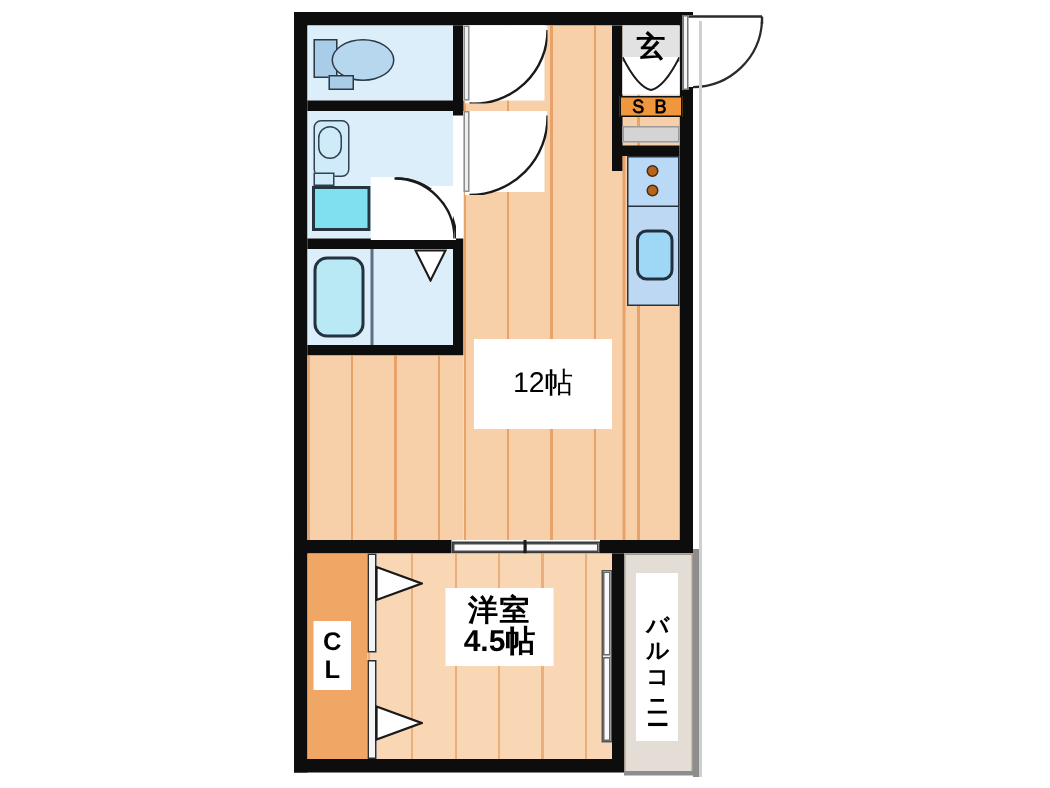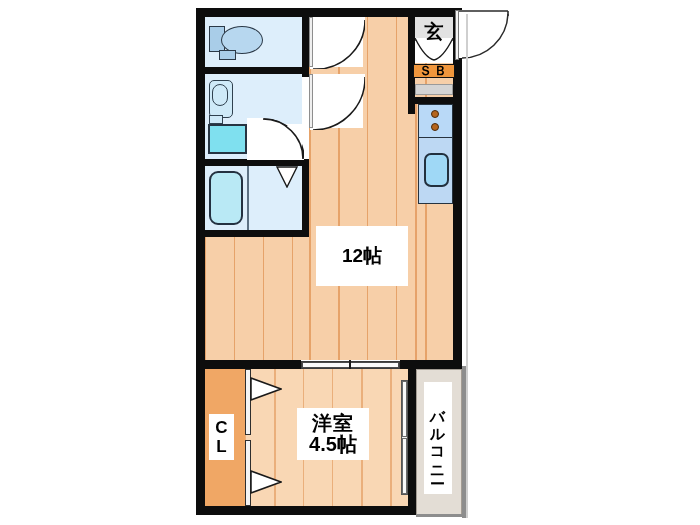--- a/index.html
+++ b/index.html
@@ -48,21 +48,21 @@
   
   .slide{background:#f2f2f2;border:1.3px solid #3a3a3a;}
   .slidefill{background:#fafafa;border:1.2px solid #4a4a4a;}
   .foldpanel{background:#f4f4f4;border:1.4px solid #2e2e2e;}
 
   
   .lbl{position:absolute;background:#ffffff;color:#000;
        display:flex;align-items:center;justify-content:center;
        flex-direction:column;line-height:1.05;white-space:nowrap;}
   .lbl-ldk{font-size:21px;letter-spacing:3px;font-weight:700;}
-  .lbl-ldk .sub{font-size:19px;letter-spacing:0px;font-weight:700;text-align:center;}
+  .lbl-ldk .sub{font-size:19px;letter-spacing:0px;font-weight:400;text-align:center;}
   .lbl-room{font-size:20px;letter-spacing:1px;font-weight:700;}
   .lbl-room .sub{font-size:20px;letter-spacing:0px;font-weight:700;}
   .lbl-cl{font-size:17px;font-weight:700;letter-spacing:0;line-height:1.12;}
   .lbl-sb{font-size:13px;font-weight:700;letter-spacing:2px;color:#000;
           background:transparent;}
   .lbl-gen{font-size:19px;font-weight:700;background:transparent;}
   .lbl-balcony{font-size:15px;font-weight:700;writing-mode:vertical-rl;
                letter-spacing:2px;line-height:1;}
 </style>
 </head>
@@ -204,21 +204,21 @@
   <div class="abs wall" style="left:196px;top:360px;width:105px;height:9px;"></div>
   <div class="abs wall" style="left:400px;top:360px;width:62px;height:9px;"></div>
 
   <div class="abs slide" style="left:301px;top:361px;width:99px;height:8px;"></div>
   <div class="abs slidefill" style="left:302px;top:362px;width:49px;height:6px;"></div>
   <div class="abs slidefill" style="left:350px;top:362px;width:49px;height:6px;"></div>
   <div class="abs" style="left:349px;top:360px;width:2px;height:9px;background:#1a1a1a;"></div>
 
   <div class="abs roomfloor" style="left:245px;top:369px;width:163px;height:137px;"></div>
 
-  <div class="lbl lbl-room" style="left:297px;top:408px;width:72px;height:52px;">
+  <div class="lbl lbl-room" style="left:297px;top:392px;width:72px;height:52px;">
     <span>洋室</span>
     <span class="sub">4.5帖</span>
   </div>
 
   <div class="abs clfloor" style="left:205px;top:369px;width:40px;height:137px;"></div>
 
   <div class="abs foldpanel" style="left:245px;top:369px;width:6px;height:66px;"></div>
   <div class="abs foldpanel" style="left:245px;top:440px;width:6px;height:66px;"></div>
   <svg class="abs" style="left:250px;top:377px;width:32px;height:24px;" viewBox="0 0 32 24">
     <polygon points="1,1 31,12 1,23" fill="#ffffff" stroke="#1a1a1a" stroke-width="1.5"></polygon>

